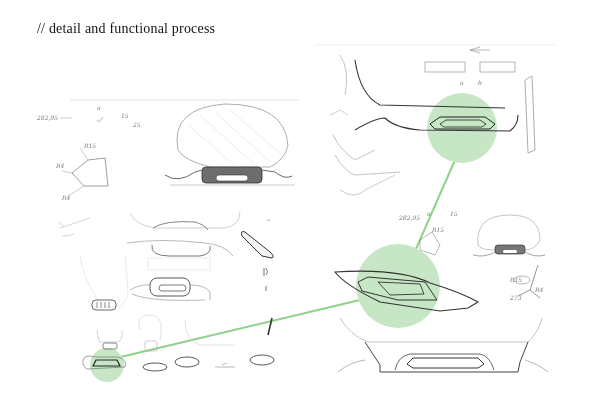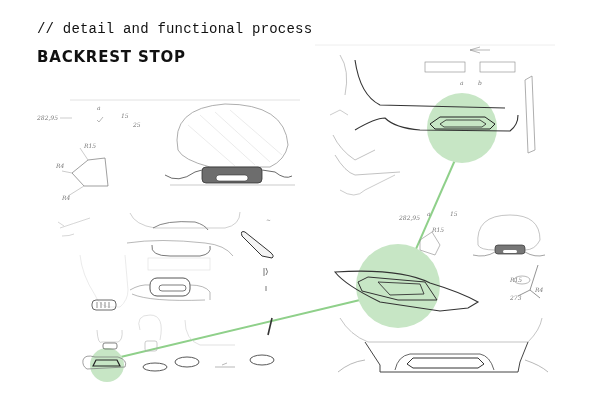--- a/index.html
+++ b/index.html
@@ -1,28 +1,27 @@
 <!DOCTYPE html>
 <html><head>
 <meta charset="utf-8">
 <style>
   html,body{margin:0;padding:0;background:#fff;}
   body{width:600px;height:410px;position:relative;overflow:hidden;font-family:"DejaVu Sans",sans-serif;}
-  .subtitle{position:absolute;left:37px;top:21px;font-size:14px;color:#111;letter-spacing:0.2px;font-family:Liberation Mono, monospace;}
+  .subtitle{position:absolute;left:37px;top:21px;font-size:14px;color:#111;letter-spacing:0.2px;font-family:Liberation Serif, serif;}
   .title{position:absolute;left:37px;top:48px;font-size:15px;font-weight:bold;line-height:18px;color:#111;letter-spacing:0.8px;font-family:"DejaVu Sans",sans-serif;}
   .title span{display:block;}
   svg.sketch{position:absolute;left:0;top:0;}
   .note{font-family:"DejaVu Serif",serif;font-style:italic;font-size:6px;fill:#777;}
 </style>
 </head>
 <body>
 
 <div class="subtitle">// detail and functional process</div>
 <div class="title">
-  <span>BACKREST STOP</span>
 </div>
 
 <svg class="sketch" width="600" height="410" viewBox="0 0 600 410">
 
   <line x1="70" y1="100" x2="300" y2="100" stroke="#e2e2e2" stroke-width="1"></line>
   <line x1="315" y1="45" x2="555" y2="45" stroke="#eee" stroke-width="1"></line>
 
   <line x1="455" y1="160" x2="412" y2="258" stroke="#8fd08a" stroke-width="2"></line>
   <line x1="108" y1="360" x2="360" y2="300" stroke="#8fd08a" stroke-width="2"></line>
 

